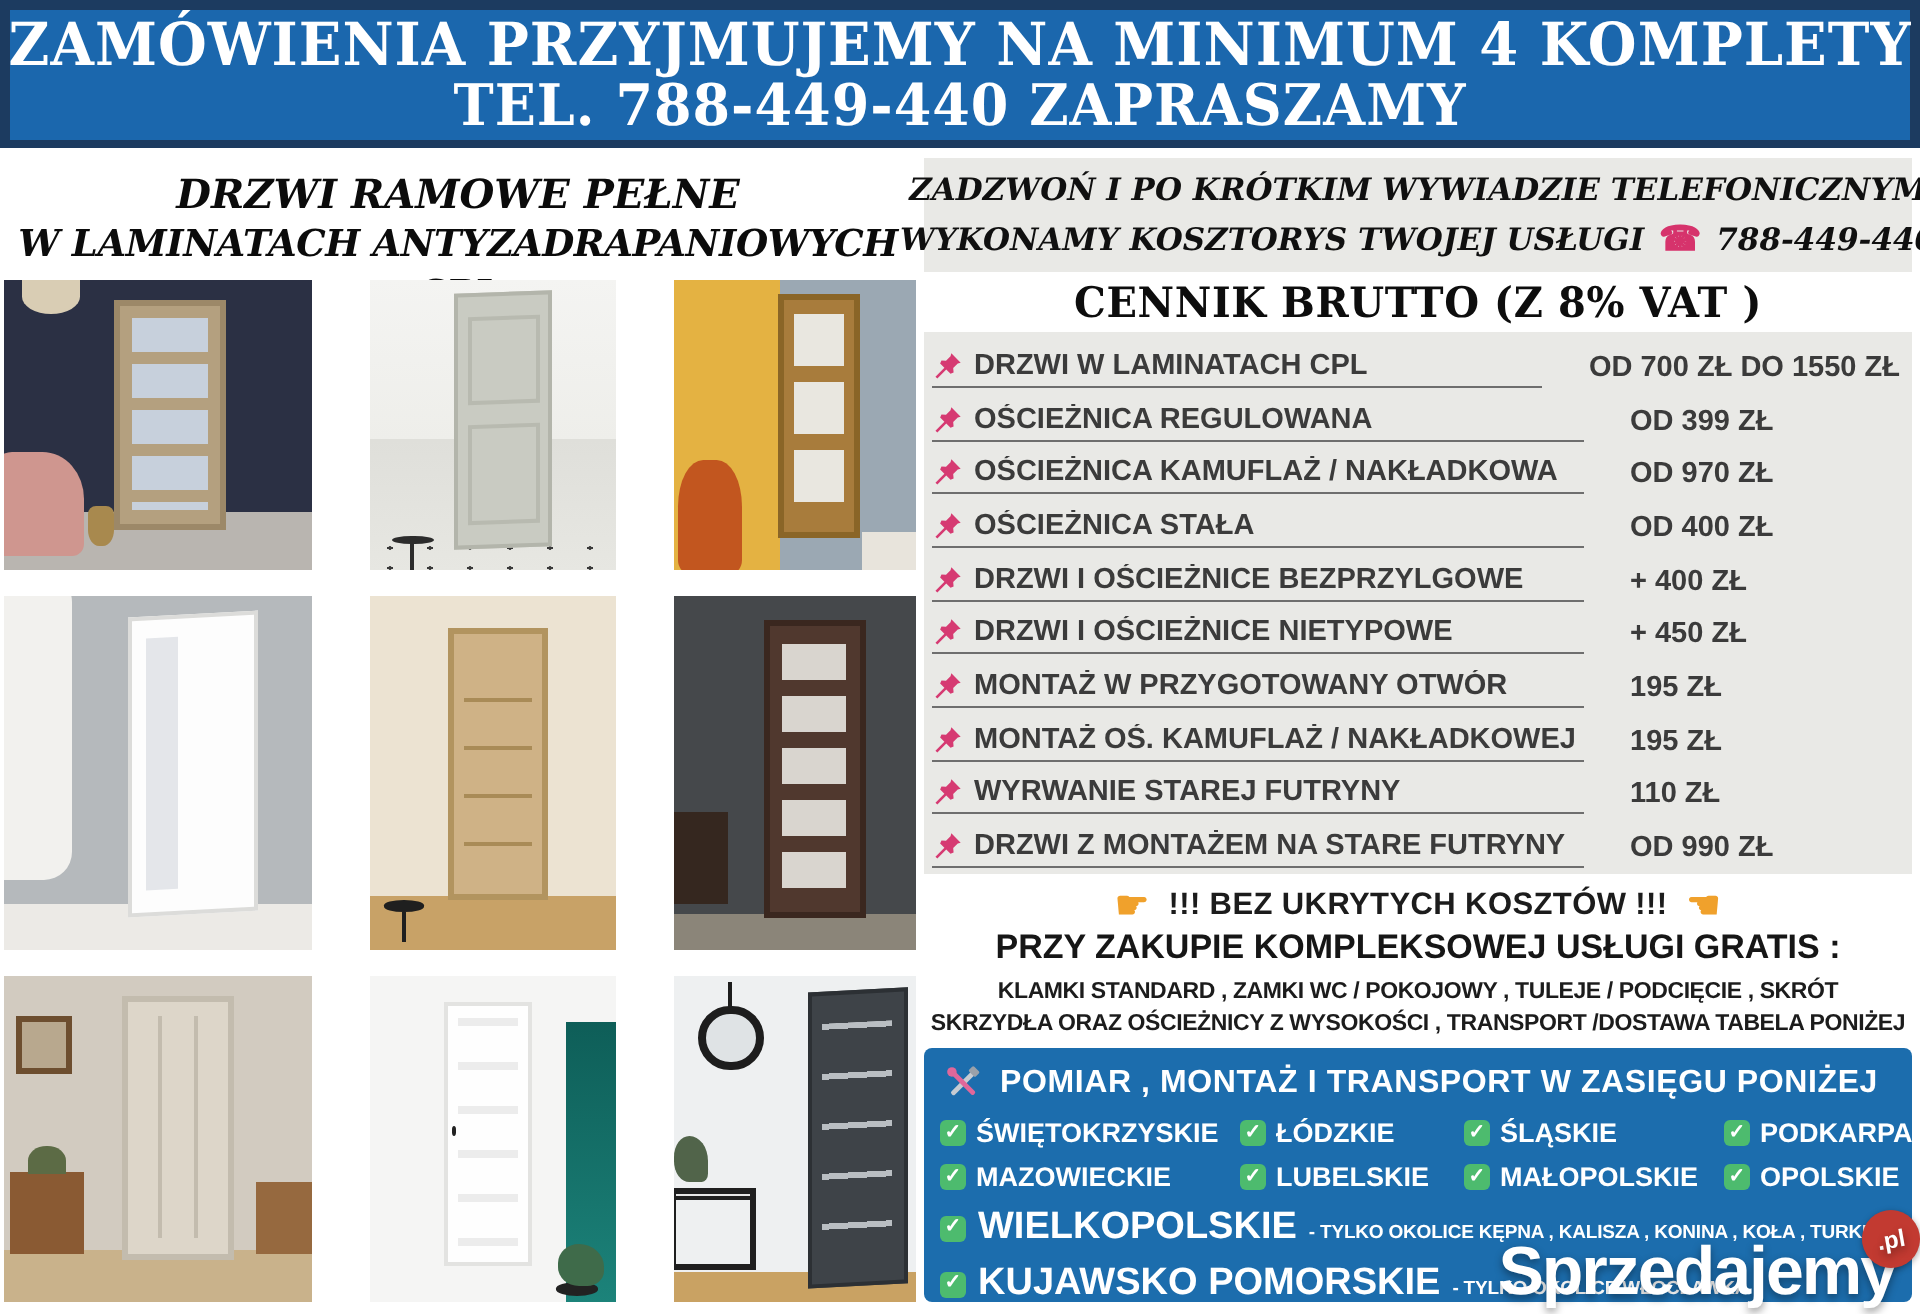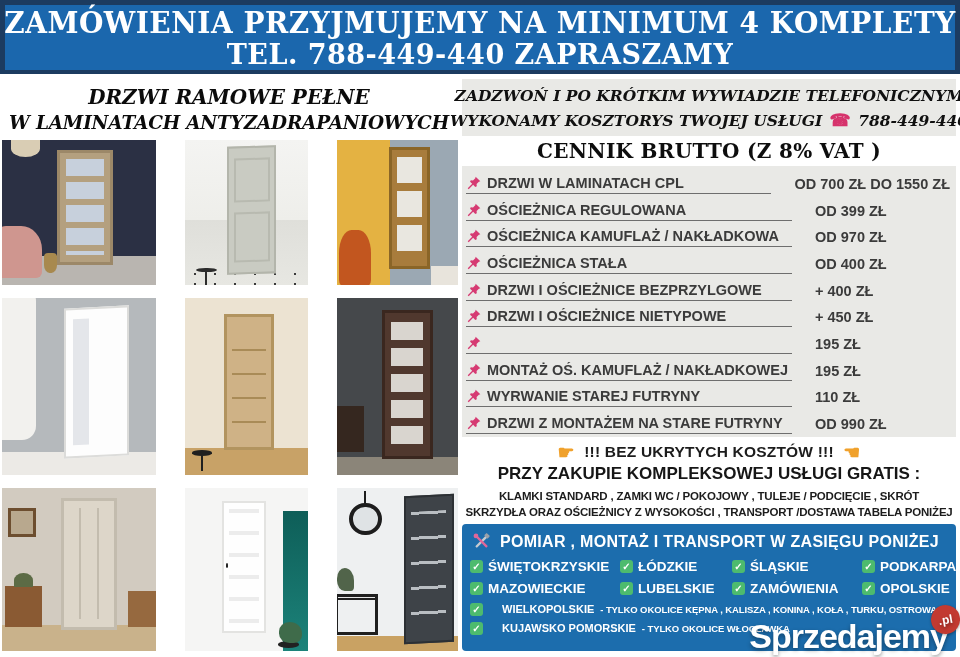--- a/index.html
+++ b/index.html
@@ -136,21 +136,21 @@
              font-weight:800;font-size:11.5px;color:#1c1c1c;letter-spacing:-.2px;white-space:nowrap;}
 
   .coverage{position:absolute;left:462px;top:524px;width:494px;height:127px;box-sizing:border-box;
             background:var(--coverage_bg,#1c6dad);border-radius:4px;padding:7px 8px 5px 8px;color:#fff;}
   .cov-title{display:flex;align-items:center;gap:9px;font-weight:800;font-size:16px;
              letter-spacing:.3px;margin:1px 0 8px 2px;white-space:nowrap;}
   .cov-grid{display:grid;grid-template-columns:150px 112px 130px auto;margin-bottom:7px;}
   .cov-item{display:flex;align-items:center;gap:5px;font-weight:700;font-size:13.5px;white-space:nowrap;}
   .cov-special{display:flex;align-items:baseline;gap:6px;margin-bottom:6px;white-space:nowrap;overflow:hidden;}
   .cov-special .check{align-self:center;}
-  .cov-special .nm{font-weight:700;font-size:11px;margin-left:13px;}
+  .cov-special .nm{font-weight:700;font-size:19px;}
   .cov-special .note{font-weight:700;font-size:9.5px;letter-spacing:-.1px;}
   .check{flex:0 0 auto;width:13px;height:13px;border-radius:3px;background:var(--check_green,#4dbb6e);
          display:inline-flex;align-items:center;justify-content:center;
          color:#fff;font-size:10px;line-height:1;font-weight:700;}
 
   
   .wm{position:absolute;right:12px;bottom:1px;font-weight:700;font-size:34px;letter-spacing:-1px;
       color:#fff;text-shadow:0 2px 4px rgba(0,0,0,.4);}
   .wm-pl{position:absolute;top:-12px;right:-12px;width:29px;height:29px;border-radius:50%;
          background:var(--watermark_red,#c23a31);color:#fff;font-size:12px;letter-spacing:0;
@@ -323,20 +323,21 @@
           <span>DRZWI I OŚCIEŻNICE NIETYPOWE</span>
         </span>
         <span class="price">+ 450 ZŁ</span>
       </div>
 
       <div class="price-row">
         <span class="lead">
           <svg class="pin" viewBox="0 0 24 24">
             <path fill="#d63a72" d="M14.5 2.5l7 7-2.2.6-3.4 3.4.3 3.4-2.3 1-3.2-3.2L4 21.4 2.6 20l6.7-6.7-3.2-3.2 1-2.3 3.4.3L13.9 4.7z"></path>
           </svg>
+          <span>MONTAŻ W PRZYGOTOWANY OTWÓR</span>
         </span>
         <span class="price">195 ZŁ</span>
       </div>
 
       <div class="price-row">
         <span class="lead">
           <svg class="pin" viewBox="0 0 24 24">
             <path fill="#d63a72" d="M14.5 2.5l7 7-2.2.6-3.4 3.4.3 3.4-2.3 1-3.2-3.2L4 21.4 2.6 20l6.7-6.7-3.2-3.2 1-2.3 3.4.3L13.9 4.7z"></path>
           </svg>
           <span>MONTAŻ OŚ. KAMUFLAŻ / NAKŁADKOWEJ</span>
@@ -414,21 +415,21 @@
           <span>MAZOWIECKIE</span>
         </span>
 
         <span class="cov-item">
           <span class="check">✓</span>
           <span>LUBELSKIE</span>
         </span>
 
         <span class="cov-item">
           <span class="check">✓</span>
-          <span>ZAMÓWIENIA</span>
+          <span>MAŁOPOLSKIE</span>
         </span>
 
         <span class="cov-item">
           <span class="check">✓</span>
           <span>OPOLSKIE</span>
         </span>
       </div>
     <div>
 
         <div class="cov-special">

